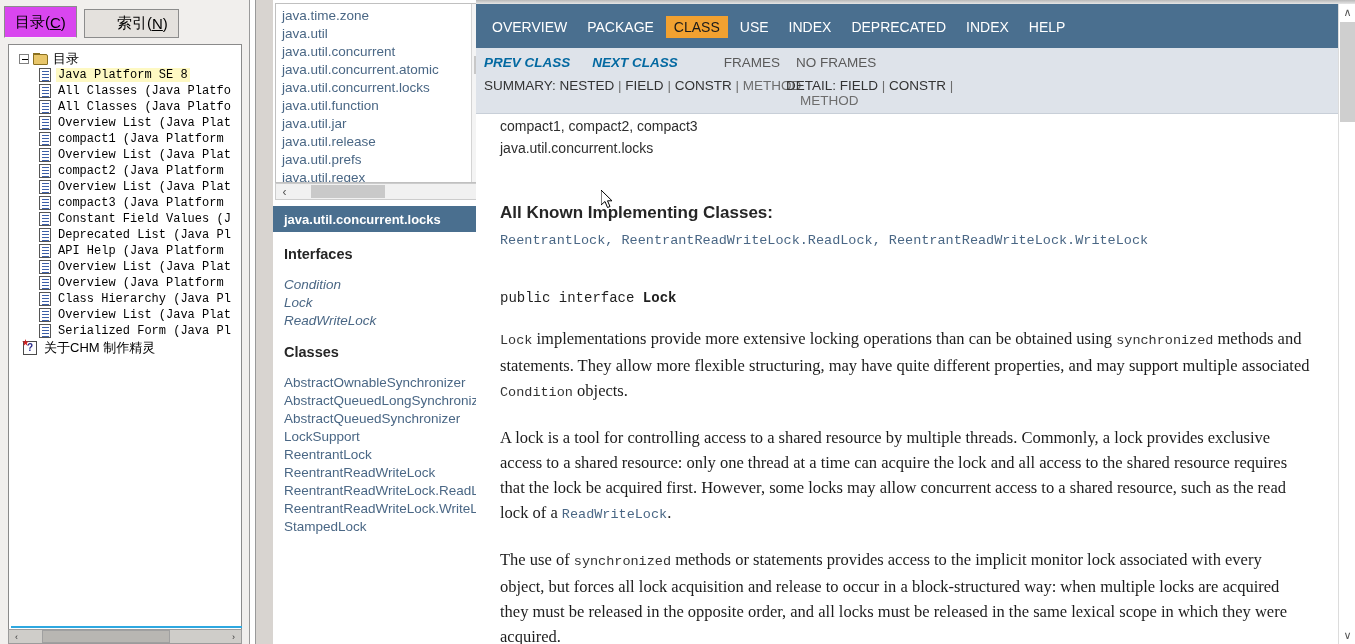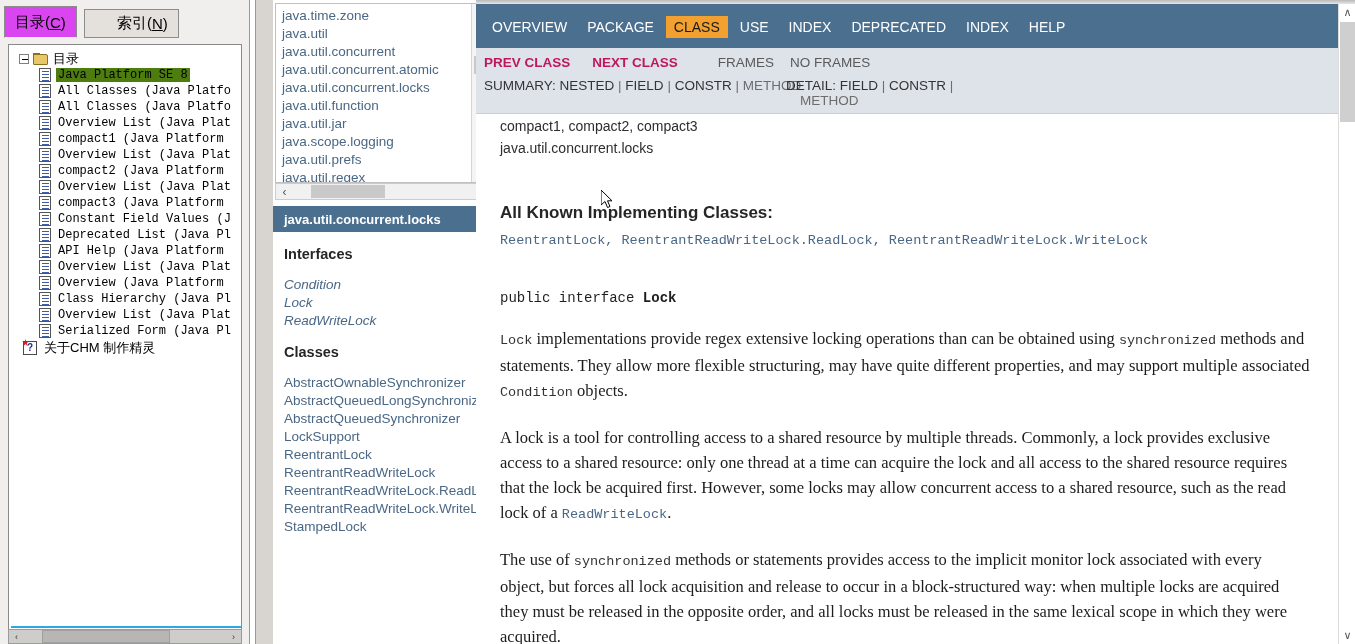--- a/index.html
+++ b/index.html
@@ -117,21 +117,21 @@
     display: flex; align-items: center;
     height: 16px;
     padding-left: 30px;
     font-family: "Liberation Mono", monospace;
     font-size: 12px;
     color: #000;
     white-space: nowrap;
     cursor: default;
   }
   .tree-item .label { display: inline-block; padding: 0 2px; }
-  .tree-item.selected .label { background: #4d7c0f; }
+  .tree-item.selected .label { background: #fef9c3; }
   .doc-icon {
     width: 12px; height: 14px;
     flex: 0 0 auto;
     margin-right: 5px;
     background: #ffffff;
     border: 1px solid #555;
     position: relative;
   }
   .doc-icon::before {
     content:"";
@@ -339,21 +339,21 @@
     width: 862px; height: 66px;
     background: #dee3ea;
     border-bottom: 1px solid #c8cfd8;
   }
   #subnav-row1 {
     position: absolute; left: 8px; top: 7px;
     display: flex; align-items: center;
     font-size: 13.5px;
     color: #333333;
   }
-  .sn-strong { font-weight: bold; color: #be185d; margin-right: 22px; cursor: pointer; }
+  .sn-strong { font-weight: bold; color: #0369a1; margin-right: 22px; cursor: pointer; font-style: italic; }
   .sn-plain  { color: #5a5a5a; margin-right: 16px; cursor: pointer; }
   #subnav-row2 {
     position: absolute; left: 8px; top: 30px;
     font-size: 13.5px;
     color: #333333;
     width: 845px;
   }
   #summary-block { position: absolute; left: 0; top: 0; white-space: nowrap; }
   #detail-block  { position: absolute; left: 302px; top: 0; width: 250px; }
   .dim { color: #6d6d6d; }
@@ -578,21 +578,21 @@
 
     <div id="pkg-box">
       <div id="pkg-list">
           <div class="pkg-item">java.time.zone</div>
           <div class="pkg-item">java.util</div>
           <div class="pkg-item">java.util.concurrent</div>
           <div class="pkg-item">java.util.concurrent.atomic</div>
           <div class="pkg-item">java.util.concurrent.locks</div>
           <div class="pkg-item">java.util.function</div>
           <div class="pkg-item">java.util.jar</div>
-          <div class="pkg-item">java.scope.logging</div>
+          <div class="pkg-item">java.util.release</div>
           <div class="pkg-item">java.util.prefs</div>
           <div class="pkg-item">java.util.regex</div>
         </div>
       <div id="pkg-vscroll">
         <div class="vsb-arrow">∧</div>
         <div id="pkg-vthumb"></div>
         <div class="vsb-arrow" style="position:absolute;bottom:18px;left:0;">∨</div>
       </div>
     </div>
 
@@ -645,21 +645,21 @@
       <div id="brand">
         <div>Java™ Platform</div>
         <div>Standard Ed. 8</div>
       </div>
     </div>
 
     <div id="subnav">
       <div id="subnav-row1">
         <span class="sn-strong">PREV CLASS</span>
         <span class="sn-strong">NEXT CLASS</span>
-        <span class="sn-plain" style="margin-left:18px;">FRAMES</span>
+        <span class="sn-plain" style="margin-left:24px;">FRAMES</span>
         <span class="sn-plain">NO FRAMES</span>
       </div>
       <div id="subnav-row2">
         <div id="summary-block">
           <span>SUMMARY:</span>
           <span>NESTED</span>
           <span class="dim">|</span>
           <span>FIELD</span>
           <span class="dim">|</span>
           <span>CONSTR</span>
@@ -682,21 +682,21 @@
       <div class="subtitle-line">java.util.concurrent.locks</div>
 
       <div id="known-label">All Known Implementing Classes:</div>
       <div id="known-list">ReentrantLock, ReentrantReadWriteLock.ReadLock, ReentrantReadWriteLock.WriteLock</div>
 
       <div id="sig">
         <span class="kw">public interface </span><span class="cls">Lock</span>
       </div>
 
       <div id="paragraphs">
-          <div class="para"><code>Lock</code><span> implementations provide regex extensive locking operations than can be obtained using </span><code>synchronized</code><span> methods and statements. They allow more flexible structuring, may have quite different properties, and may support multiple associated </span><code>Condition</code><span> objects.</span></div>
+          <div class="para"><code>Lock</code><span> implementations provide more extensive locking operations than can be obtained using </span><code>synchronized</code><span> methods and statements. They allow more flexible structuring, may have quite different properties, and may support multiple associated </span><code>Condition</code><span> objects.</span></div>
           <div class="para"><span>A lock is a tool for controlling access to a shared resource by multiple threads. Commonly, a lock provides exclusive access to a shared resource: only one thread at a time can acquire the lock and all access to the shared resource requires that the lock be acquired first. However, some locks may allow concurrent access to a shared resource, such as the read lock of a </span><code class="lnk">ReadWriteLock</code><span>.</span></div>
           <div class="para"><span>The use of </span><code>synchronized</code><span> methods or statements provides access to the implicit monitor lock associated with every object, but forces all lock acquisition and release to occur in a block-structured way: when multiple locks are acquired they must be released in the opposite order, and all locks must be released in the same lexical scope in which they were acquired.</span></div>
         </div>
     </div>
 
     <div id="right-vscroll">
       <div id="rv-up">∧</div>
       <div id="rv-thumb"></div>
       <div id="rv-down">∨</div>
     </div>

